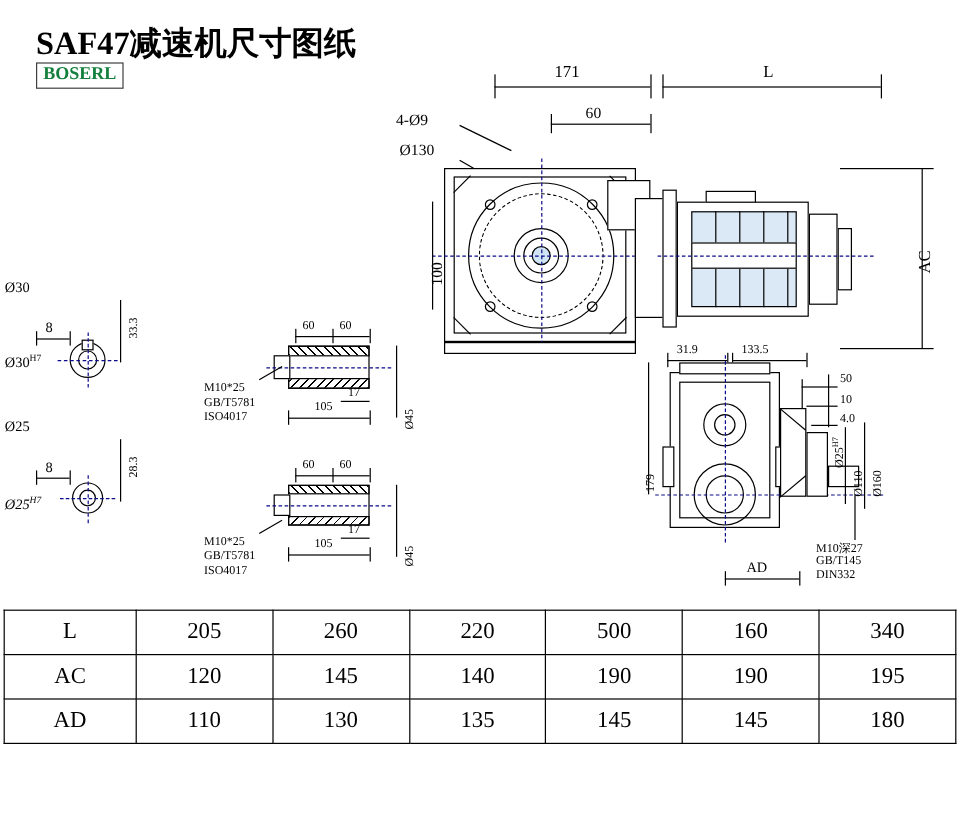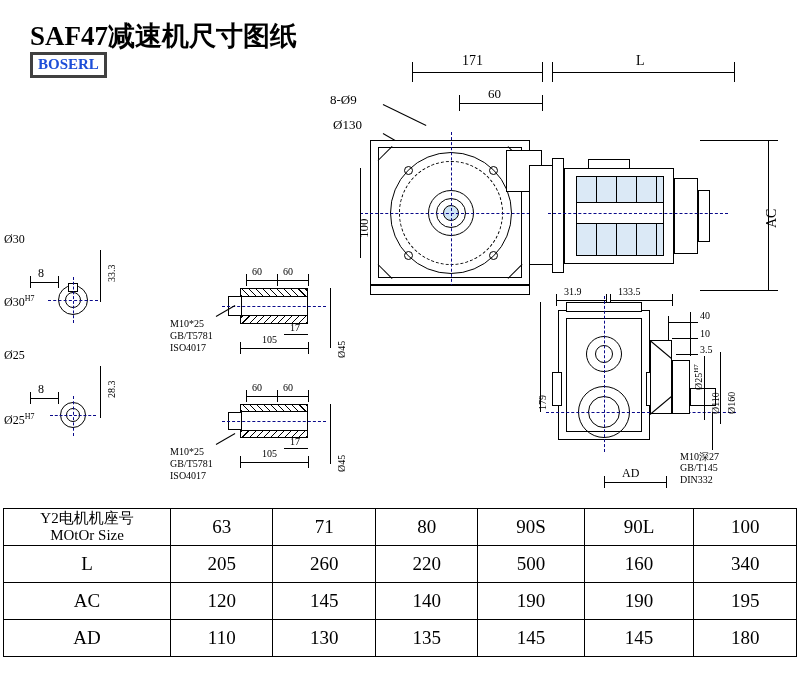--- a/index.html
+++ b/index.html
@@ -15,24 +15,24 @@
 
   
   .title{
     position:absolute;left:30px;top:18px;
     font-size:27px;font-weight:bold;
     font-family:"Liberation Serif", serif;
     letter-spacing:0px;white-space:nowrap;
   }
   .logo{
     position:absolute;left:30px;top:52px;
-    border:3px solid #404040;
+    border:1px solid #404040;
     padding:1px 5px 2px 5px;
     font-size:15px;font-weight:bold;
-    color:#1d4ed8;
+    color:#15803d;
     font-family:"Liberation Serif", serif;
   }
 
   
   .ln{position:absolute;background:#000;}
   .hl{height:1px;}
   .vl{width:1px;}
   .cl-h{position:absolute;height:0;border-top:1px dashed #0a0a8a;}
   .cl-v{position:absolute;width:0;border-left:1px dashed #0a0a8a;}
   .boxf{position:absolute;border:1px solid #000;box-sizing:border-box;background:#fff;}
@@ -84,21 +84,21 @@
     <div class="ln hl" style="left:552px;top:72px;width:182px;"></div>
     <div class="ln vl" style="left:552px;top:62px;height:20px;"></div>
     <div class="ln vl" style="left:734px;top:62px;height:20px;"></div>
     <div class="lbl" style="left:636px;top:53px;font-size:14px;">L</div>
 
     <div class="ln hl" style="left:459px;top:103px;width:83px;"></div>
     <div class="ln vl" style="left:459px;top:95px;height:16px;"></div>
     <div class="ln vl" style="left:542px;top:95px;height:16px;"></div>
     <div class="lbl" style="left:488px;top:86px;font-size:13px;">60</div>
 
-    <div class="lbl" style="left:330px;top:92px;font-size:13px;">8-Ø9</div>
+    <div class="lbl" style="left:330px;top:92px;font-size:13px;">4-Ø9</div>
     <div class="ln" style="left:383px;top:104px;width:48px;height:1px;transform:rotate(26deg);transform-origin:left center;"></div>
 
     <div class="lbl" style="left:333px;top:117px;font-size:13px;">Ø130</div>
     <div class="ln" style="left:383px;top:133px;width:60px;height:1px;transform:rotate(30deg);transform-origin:left center;"></div>
 
     <div class="boxf" style="left:370px;top:140px;width:160px;height:145px;"></div>
     <div class="boxf" style="left:378px;top:147px;width:144px;height:131px;"></div>
 
     <div class="ln" style="left:378px;top:160px;width:20px;height:1px;transform:rotate(-45deg);transform-origin:left center;"></div>
     <div class="ln" style="left:508px;top:146px;width:20px;height:1px;transform:rotate(45deg);transform-origin:left center;"></div>
@@ -168,21 +168,21 @@
     <div class="lbl" style="left:38px;top:382px;">8</div>
     <div class="ln hl" style="left:30px;top:398px;width:28px;"></div>
     <div class="ln vl" style="left:30px;top:392px;height:12px;"></div>
     <div class="ln vl" style="left:58px;top:392px;height:12px;"></div>
     <div class="lbl-v-s" style="left:106px;top:398px;">28.3</div>
     <div class="ln vl" style="left:100px;top:366px;height:52px;"></div>
     <div class="circ" style="left:60px;top:402px;width:26px;height:26px;"></div>
     <div class="circ" style="left:66px;top:408px;width:14px;height:14px;"></div>
     <div class="cl-h" style="left:50px;top:415px;width:46px;"></div>
     <div class="cl-v" style="left:73px;top:396px;height:40px;"></div>
-    <div class="lbl" style="left:4px;top:412px;">Ø25<span style="font-size:8px;vertical-align:super;">H7</span></div>
+    <div class="lbl" style="left:4px;top:412px;font-style:italic;">Ø25<span style="font-size:8px;vertical-align:super;">H7</span></div>
   </div>
 
   <div>
     <div class="lbl-s" style="left:252px;top:266px;">60</div>
     <div class="lbl-s" style="left:283px;top:266px;">60</div>
     <div class="ln hl" style="left:246px;top:280px;width:62px;"></div>
     <div class="ln vl" style="left:246px;top:274px;height:12px;"></div>
     <div class="ln vl" style="left:277px;top:274px;height:12px;"></div>
     <div class="ln vl" style="left:308px;top:274px;height:12px;"></div>
 
@@ -241,23 +241,23 @@
     <div class="ln hl" style="left:556px;top:300px;width:50px;"></div>
     <div class="ln vl" style="left:556px;top:294px;height:12px;"></div>
     <div class="ln vl" style="left:606px;top:294px;height:12px;"></div>
     <div class="lbl-s" style="left:564px;top:286px;">31.9</div>
 
     <div class="ln hl" style="left:610px;top:300px;width:62px;"></div>
     <div class="ln vl" style="left:610px;top:294px;height:12px;"></div>
     <div class="ln vl" style="left:672px;top:294px;height:12px;"></div>
     <div class="lbl-s" style="left:618px;top:286px;">133.5</div>
 
-    <div class="lbl-s" style="left:700px;top:310px;">40</div>
+    <div class="lbl-s" style="left:700px;top:310px;">50</div>
     <div class="lbl-s" style="left:700px;top:328px;">10</div>
-    <div class="lbl-s" style="left:700px;top:344px;">3.5</div>
+    <div class="lbl-s" style="left:700px;top:344px;">4.0</div>
     <div class="ln hl" style="left:668px;top:322px;width:30px;"></div>
     <div class="ln hl" style="left:672px;top:338px;width:26px;"></div>
     <div class="ln hl" style="left:676px;top:354px;width:22px;"></div>
     <div class="ln vl" style="left:668px;top:316px;height:44px;"></div>
     <div class="ln vl" style="left:690px;top:312px;height:44px;"></div>
 
     <div class="boxf" style="left:558px;top:310px;width:92px;height:130px;"></div>
     <div class="boxf" style="left:566px;top:302px;width:76px;height:10px;"></div>
     <div class="boxf" style="left:566px;top:318px;width:76px;height:114px;"></div>
 
@@ -292,32 +292,20 @@
     <div class="lbl" style="left:622px;top:466px;">AD</div>
 
     <div class="lbl-s" style="left:680px;top:450px;">M10深27</div>
     <div class="lbl-s" style="left:680px;top:462px;">GB/T145</div>
     <div class="lbl-s" style="left:680px;top:474px;">DIN332</div>
     <div class="ln vl" style="left:712px;top:412px;height:38px;"></div>
   </div>
 
   <table class="spec">
     <tbody>
-        <tr>
-      <td class="hdr">
-        <div>Y2电机机座号</div>
-        <div>MOtOr Size</div>
-      </td>
-      <td>63</td>
-      <td>71</td>
-      <td>80</td>
-      <td>90S</td>
-      <td>90L</td>
-      <td>100</td>
-    </tr>
     <tr>
       <td class="rowlbl">L</td>
       <td>205</td>
       <td>260</td>
       <td>220</td>
       <td>500</td>
       <td>160</td>
       <td>340</td>
     </tr>
     <tr>

